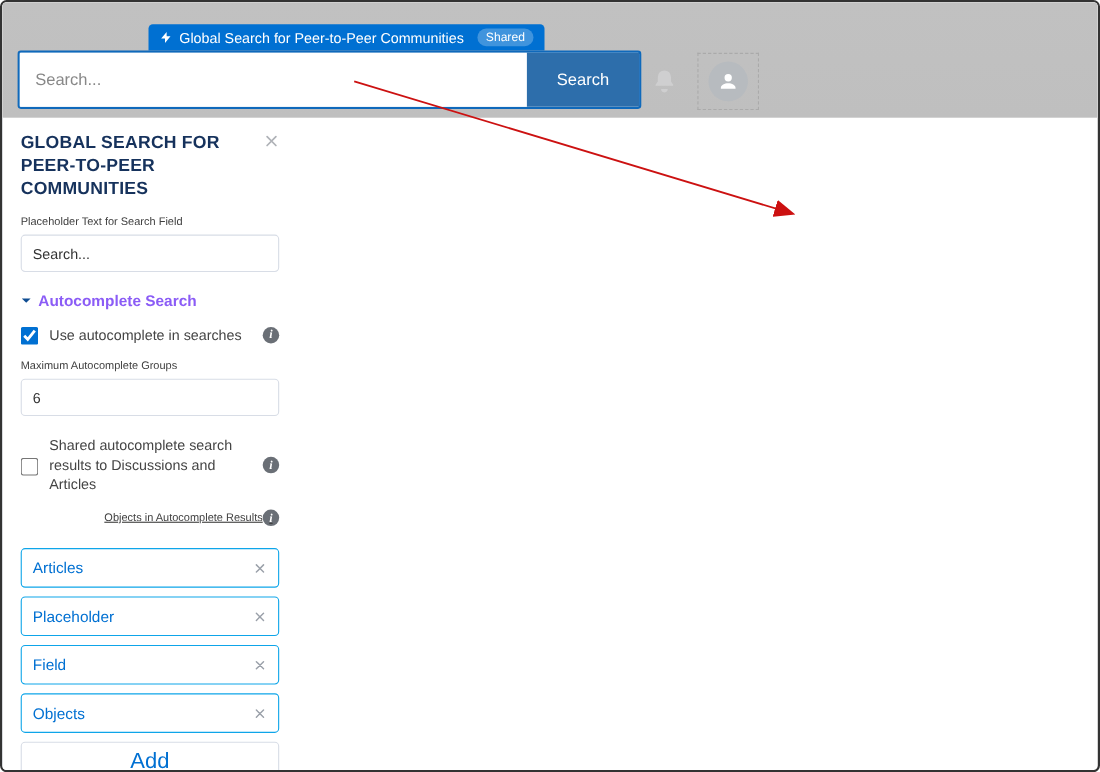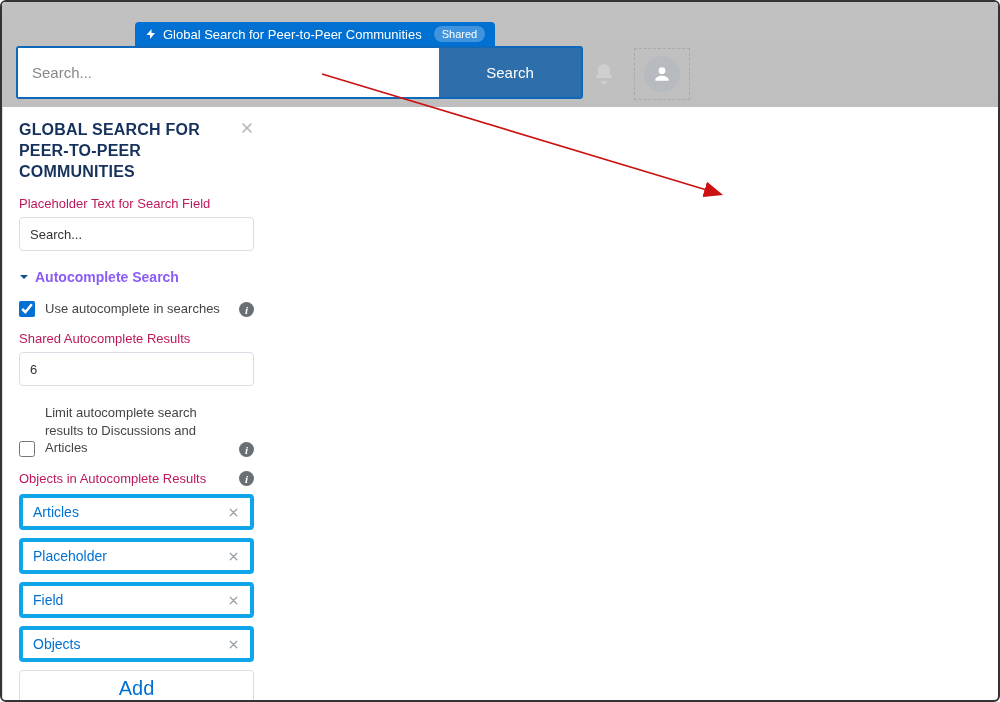--- a/index.html
+++ b/index.html
@@ -68,21 +68,21 @@
   .search-input {
     flex: 1;
     border: none;
     outline: none;
     padding: 0 14px;
     font-size: 15px;
     color: #555;
   }
   .search-input::placeholder { color: #888; }
   .search-btn {
-    width: 142px;
+    width: 102px;
     background: #2d6eab;
     color: #fff;
     border: none;
     font-size: 15px;
     cursor: pointer;
   }
   .header-icons {
     position: absolute;
     top: 46px;
     left: 590px;
@@ -131,22 +131,22 @@
     font-size: 16px;
     font-weight: 700;
     color: #16325c;
     letter-spacing: .2px;
     line-height: 1.3;
     padding-right: 24px;
     margin-bottom: 14px;
     text-transform: uppercase;
   }
   .field-label {
-    font-size: 13px;
-    color: #be185d;
+    font-size: 10px;
+    color: #404040;
     margin-bottom: 6px;
   }
   .text-input {
     width: 100%;
     height: 34px;
     border: 1px solid #d8dde6;
     border-radius: 4px;
     padding: 0 10px;
     font-size: 13px;
     color: #333;
@@ -156,42 +156,42 @@
     display:flex;align-items:center;gap:6px;
     color:#8b5cf6;
     font-weight:600;
     font-size:14px;
     cursor:pointer;
     margin-bottom:14px;
   }
   .section-head .tri { width:10px;height:10px; }
   .section-head:not(.collapsed) .tri-right { display:none; }
   .row-cb {
-    display:flex;align-items:flex-end;gap:10px;
+    display:flex;align-items:center;gap:10px;
     margin-bottom: 14px;
     position: relative;
   }
   .row-cb input[type=checkbox]{
     width:16px;height:16px;
     margin-top:2px;
     accent-color:#0070d2;
   }
   .row-cb label { flex:1; font-size:13px; color:#444; line-height:1.35;}
   .info-icon {
     width:15px;height:15px;border-radius:50%;
     background:#6a6f76;color:#fff;
     display:flex;align-items:center;justify-content:center;
     font-family: Georgia, serif;
     font-style: italic;
     font-size:11px;font-weight:700;
     flex-shrink:0;
   }
   .pill {
     height:36px;
-    border:4px solid #0ea5e9;
+    border:1px solid #0ea5e9;
     border-radius:4px;
     display:flex;align-items:center;justify-content:space-between;
     padding:0 10px;
     margin-bottom:8px;
     color:#0070d2;
     font-size:14px;
     cursor:move;
   }
   .pill .x {
     color:#9aa0a9; cursor:pointer;
@@ -199,22 +199,23 @@
   }
   .pill .x svg{width:13px;height:13px;}
   .add-btn {
     width:100%;height:36px;
     border:1px solid #d8dde6;border-radius:4px;
     background:#fff;color:#0070d2;
     font-size:20px;cursor:pointer;
     margin-bottom:24px;
   }
   .obj-header {
-    display:flex;align-items:center;justify-content:space-between;
-    margin-bottom:8px;
+    display:flex;align-items:center;justify-content:flex-end;
+    margin-bottom:20px;
+    text-decoration:underline;
   }
 </style>
 </head>
 <body>
 
 <div class="app">
 
   <div class="main">
     <div class="topbar-bg">
       <div class="component-tab">
@@ -273,26 +274,26 @@
         </svg>
       <span>Autocomplete Search</span>
     </div>
 
     <div class="row-cb">
       <input type="checkbox" checked="" style="">
       <label>Use autocomplete in searches</label>
       <span class="info-icon">i</span>
     </div>
 
-    <div class="field-label">Shared Autocomplete Results</div>
+    <div class="field-label">Maximum Autocomplete Groups</div>
     <input class="text-input" value="6" style="">
 
     <div class="row-cb">
       <input type="checkbox" style="">
-      <label>Limit autocomplete search results to Discussions and Articles</label>
+      <label>Shared autocomplete search results to Discussions and Articles</label>
       <span class="info-icon">i</span>
     </div>
 
     <div class="obj-header">
       <div class="field-label" style="margin-bottom:0">Objects in Autocomplete Results</div>
       <span class="info-icon">i</span>
     </div>
 
     <div class="pill">
       <span>Articles</span>

